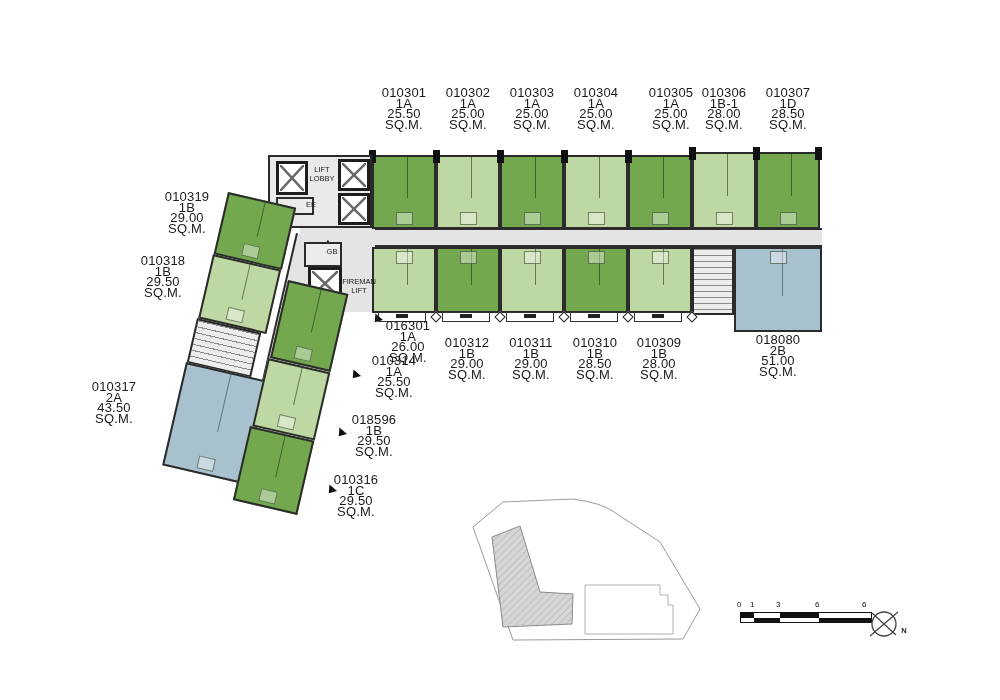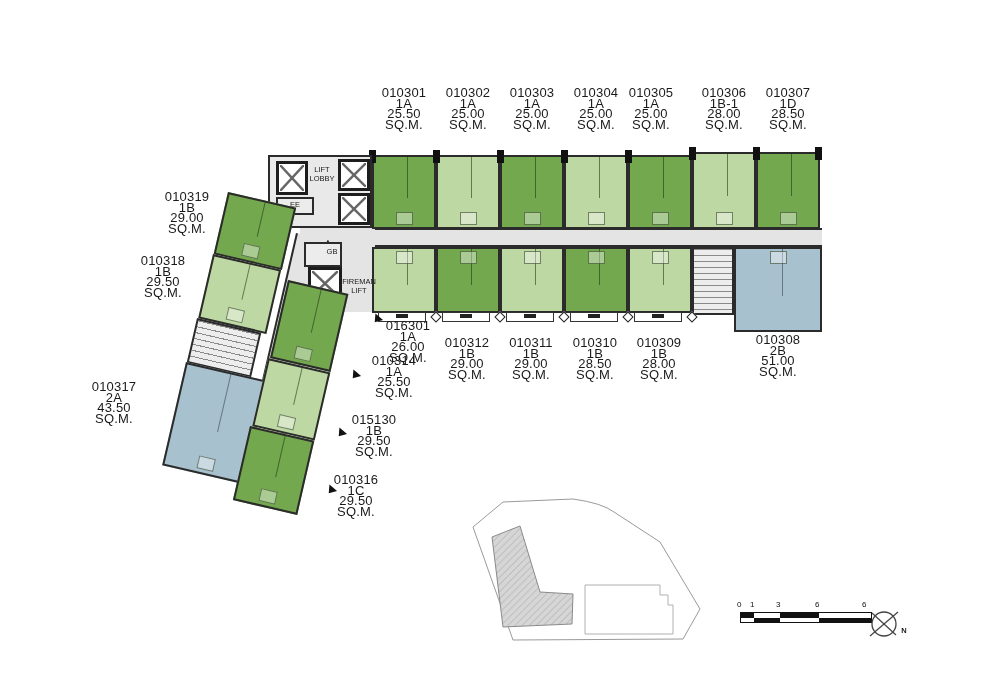--- a/index.html
+++ b/index.html
@@ -106,21 +106,21 @@
         <line x1="10" y1="0" x2="0" y2="10"></line>
       </svg>
   </div>
   <div class="shaft" style="left:338px;top:193px;width:32px;height:32px;">
     <svg viewBox="0 0 10 10" preserveAspectRatio="none">
         <line x1="0" y1="0" x2="10" y2="10"></line>
         <line x1="10" y1="0" x2="0" y2="10"></line>
       </svg>
   </div>
   <div class="room" style="left:276px;top:197px;width:38px;height:18px;"></div>
-  <div class="tiny" style="left:284px;top:201px;width:22px;">EE</div>
+  <div class="tiny" style="left:300px;top:201px;width:22px;">EE</div>
   <div class="tiny" style="left:300px;top:166px;width:44px;">
     <div>LIFT</div>
     <div>LOBBY</div>
   </div>
 
   <div class="room" style="left:304px;top:242px;width:38px;height:25px;"></div>
   <div class="tiny" style="left:324px;top:248px;width:16px;">GB</div>
   <div class="shaft" style="left:308px;top:267px;width:34px;height:33px;">
     <svg viewBox="0 0 10 10" preserveAspectRatio="none">
         <line x1="0" y1="0" x2="10" y2="10"></line>
@@ -158,21 +158,21 @@
   <div class="lbl" style="left:497px;top:88px;">
     <div>010303</div>
       <div>1A</div>
       <div>25.00 SQ.M.</div>
     </div>
   <div class="lbl" style="left:561px;top:88px;">
     <div>010304</div>
       <div>1A</div>
       <div>25.00 SQ.M.</div>
     </div>
-  <div class="lbl" style="left:616px;top:88px;">
+  <div class="lbl" style="left:636px;top:88px;">
     <div>010305</div>
       <div>1A</div>
       <div>25.00 SQ.M.</div>
     </div>
   <div class="lbl" style="left:689px;top:88px;">
     <div>010306</div>
       <div>1B-1</div>
       <div>28.00 SQ.M.</div>
     </div>
   <div class="lbl" style="left:753px;top:88px;">
@@ -195,37 +195,37 @@
     <div>010310</div>
       <div>1B</div>
       <div>28.50 SQ.M.</div>
     </div>
   <div class="lbl" style="left:624px;top:338px;">
     <div>010309</div>
       <div>1B</div>
       <div>28.00 SQ.M.</div>
     </div>
   <div class="lbl" style="left:743px;top:335px;">
-    <div>010308</div>
+    <div>018080</div>
       <div>2B</div>
       <div>51.00 SQ.M.</div>
     </div>
 
   <div class="lbl" style="left:373px;top:321px;">
     <div>016301</div>
       <div>1A</div>
       <div>26.00 SQ.M.</div>
     </div>
   <div class="lbl" style="left:359px;top:356px;">
     <div>010314</div>
       <div>1A</div>
       <div>25.50 SQ.M.</div>
     </div>
   <div class="lbl" style="left:339px;top:415px;">
-    <div>015130</div>
+    <div>018596</div>
       <div>1B</div>
       <div>29.50 SQ.M.</div>
     </div>
   <div class="lbl" style="left:321px;top:475px;">
     <div>010316</div>
       <div>1C</div>
       <div>29.50 SQ.M.</div>
     </div>
   <div class="lbl" style="left:79px;top:382px;">
     <div>010317</div>

